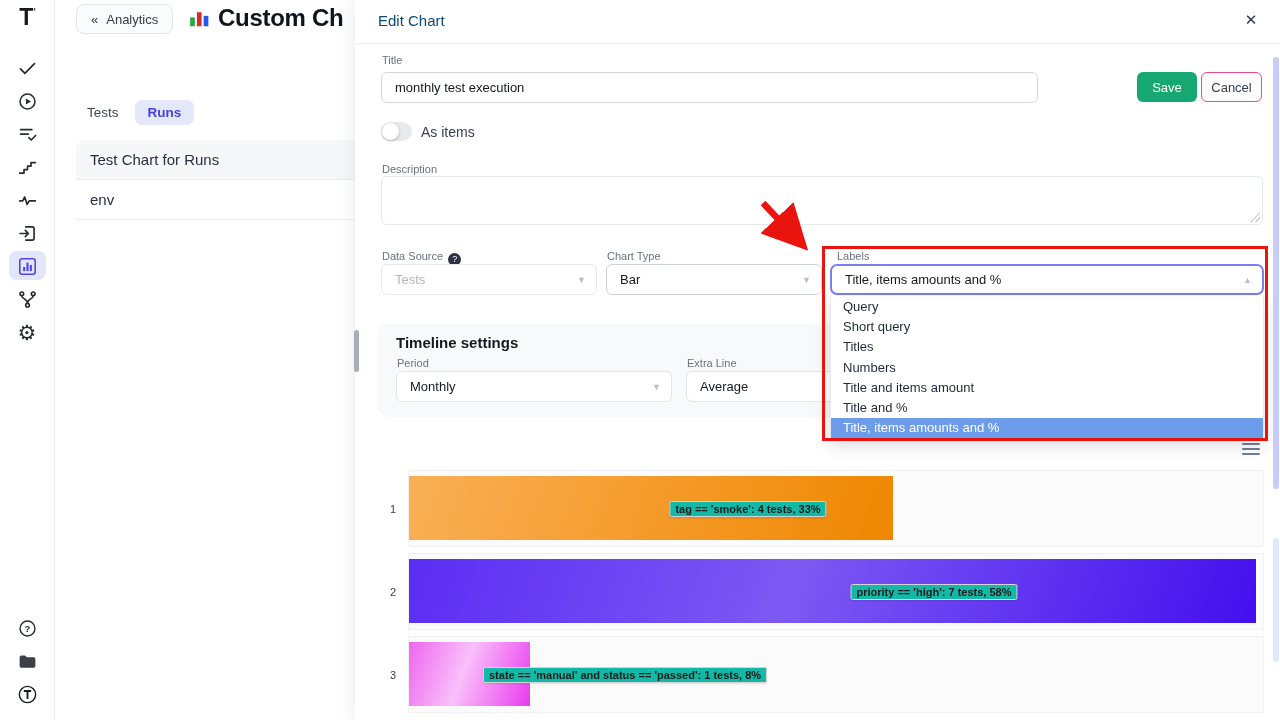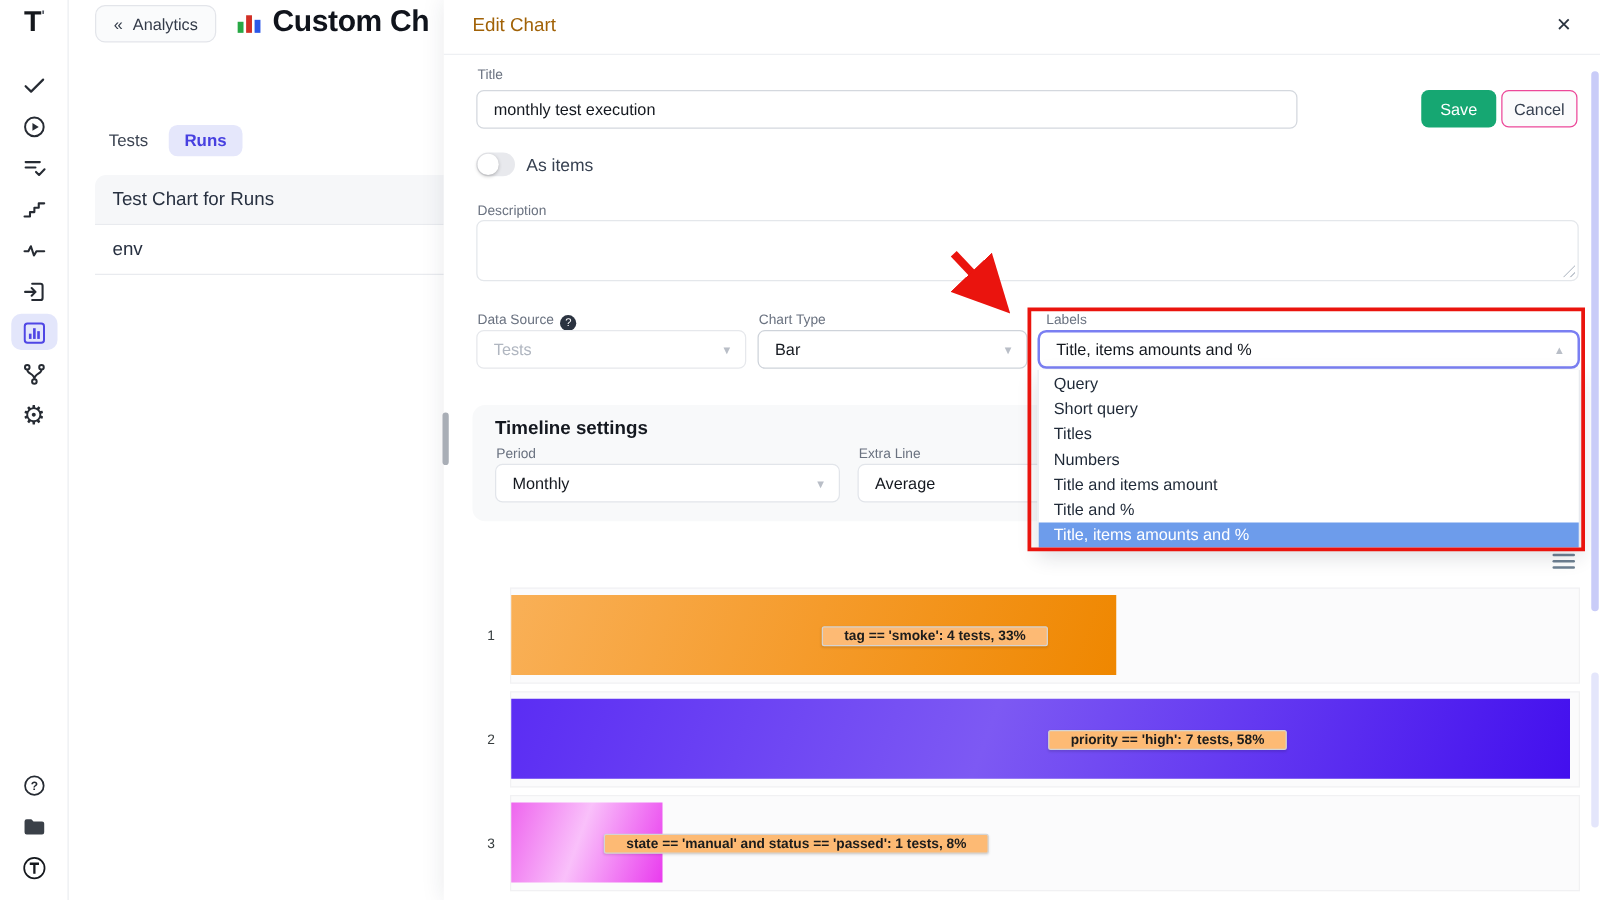--- a/index.html
+++ b/index.html
@@ -30,21 +30,21 @@
   .tab.pill { background:#e5e7fb; color:#4740e0; font-weight:600; padding:5px 13px; border-radius:7px; }
   #panel-list { position:absolute; left:21px; top:140px; width:279px; }
   .list-row { position:relative; height:40px; display:flex; align-items:center; padding-left:14px; font-size:15px; color:#273040;
     border-bottom:1px solid #e9ebef; cursor:pointer; }
   .list-row.sel { background:#f6f7f9; border-radius:9px 0 0 0; }
 
   
   #drawer { position:absolute; left:355px; top:0; width:925px; height:720px; background:#fff; z-index:3;
     box-shadow:0 0 18px rgba(30,35,60,.10); }
   #drawer-head { position:absolute; left:0; top:0; width:100%; height:44px; border-bottom:1px solid #eef0f3; }
-  #drawer-title { position:absolute; left:23px; top:12px; font-size:15px; color:#a16207; }
+  #drawer-title { position:absolute; left:23px; top:12px; font-size:15px; color:#0c4a6e; }
   #drawer-close { position:absolute; right:19px; top:10px; width:20px; height:20px; font-size:15px; color:#2b3440;
     display:flex; align-items:center; justify-content:center; cursor:pointer; }
   .fld-label { position:absolute; font-size:11px; color:#6a7280; }
   .inp { position:absolute; border:1px solid #d4d8de; border-radius:6px; background:#fff; font-size:13px; color:#14181f;
     padding:0 13px; display:flex; align-items:center; }
   #title-input { left:26px; top:72px; width:657px; height:31px; }
   #save-btn { position:absolute; left:782px; top:72px; width:60px; height:30px; background:#16a772; color:#fff; border:none;
     border-radius:6px; font-size:13px; font-family:inherit; cursor:pointer; }
   #cancel-btn { position:absolute; left:846px; top:72px; width:61px; height:30px; background:#fbfbfc; color:#374151;
     border:1px solid #ec4899; border-radius:6px; font-size:13px; font-family:inherit; cursor:pointer; }
@@ -84,21 +84,21 @@
   #chart-menu div { height:2px; background:#6e8192; margin:3px 0; border-radius:1px; }
   #chart-rows { position:absolute; left:25px; top:467px; width:884px; }
   .chart-row { position:relative; height:83px; }
   .row-num { position:absolute; left:0; top:0; width:16px; height:100%; display:flex; align-items:center; justify-content:flex-end;
     font-size:11px; color:#373d3f; }
   .row-track { position:absolute; left:28px; top:3px; right:0; bottom:3px; background:#fbfbfc; border:1px solid #f1f1f3; }
   .row-bar { position:absolute; left:0; top:5px; height:64px; }
   .bar-0 { background:linear-gradient(110deg,#f9b057 0%,#f59b2b 50%,#ef8700 100%); }
   .bar-1 { background:linear-gradient(110deg,#5b2df3 0%,#7d59f3 45%,#430fee 100%); }
   .bar-2 { background:linear-gradient(110deg,#ee66ee 0%,#f9c0fa 45%,#e93bee 100%); }
-  .bar-label { position:absolute; top:50%; background:#fdba74; border:1px solid #d4d4d4; border-radius:2px; padding:1px 17px;
+  .bar-label { position:absolute; top:50%; background:#14b8a6; border:1px solid #d4d4d4; border-radius:2px; padding:1px 5px;
     font-size:11px; font-weight:700; color:#1c1c1c; white-space:nowrap; box-shadow:0 1px 2px rgba(0,0,0,.12); }
 
   
   .scroll-thumb { position:absolute; right:1px; width:6px; border-radius:3px; z-index:9; }
 </style>
 </head>
 <body>
 
 <div id="app">
 

